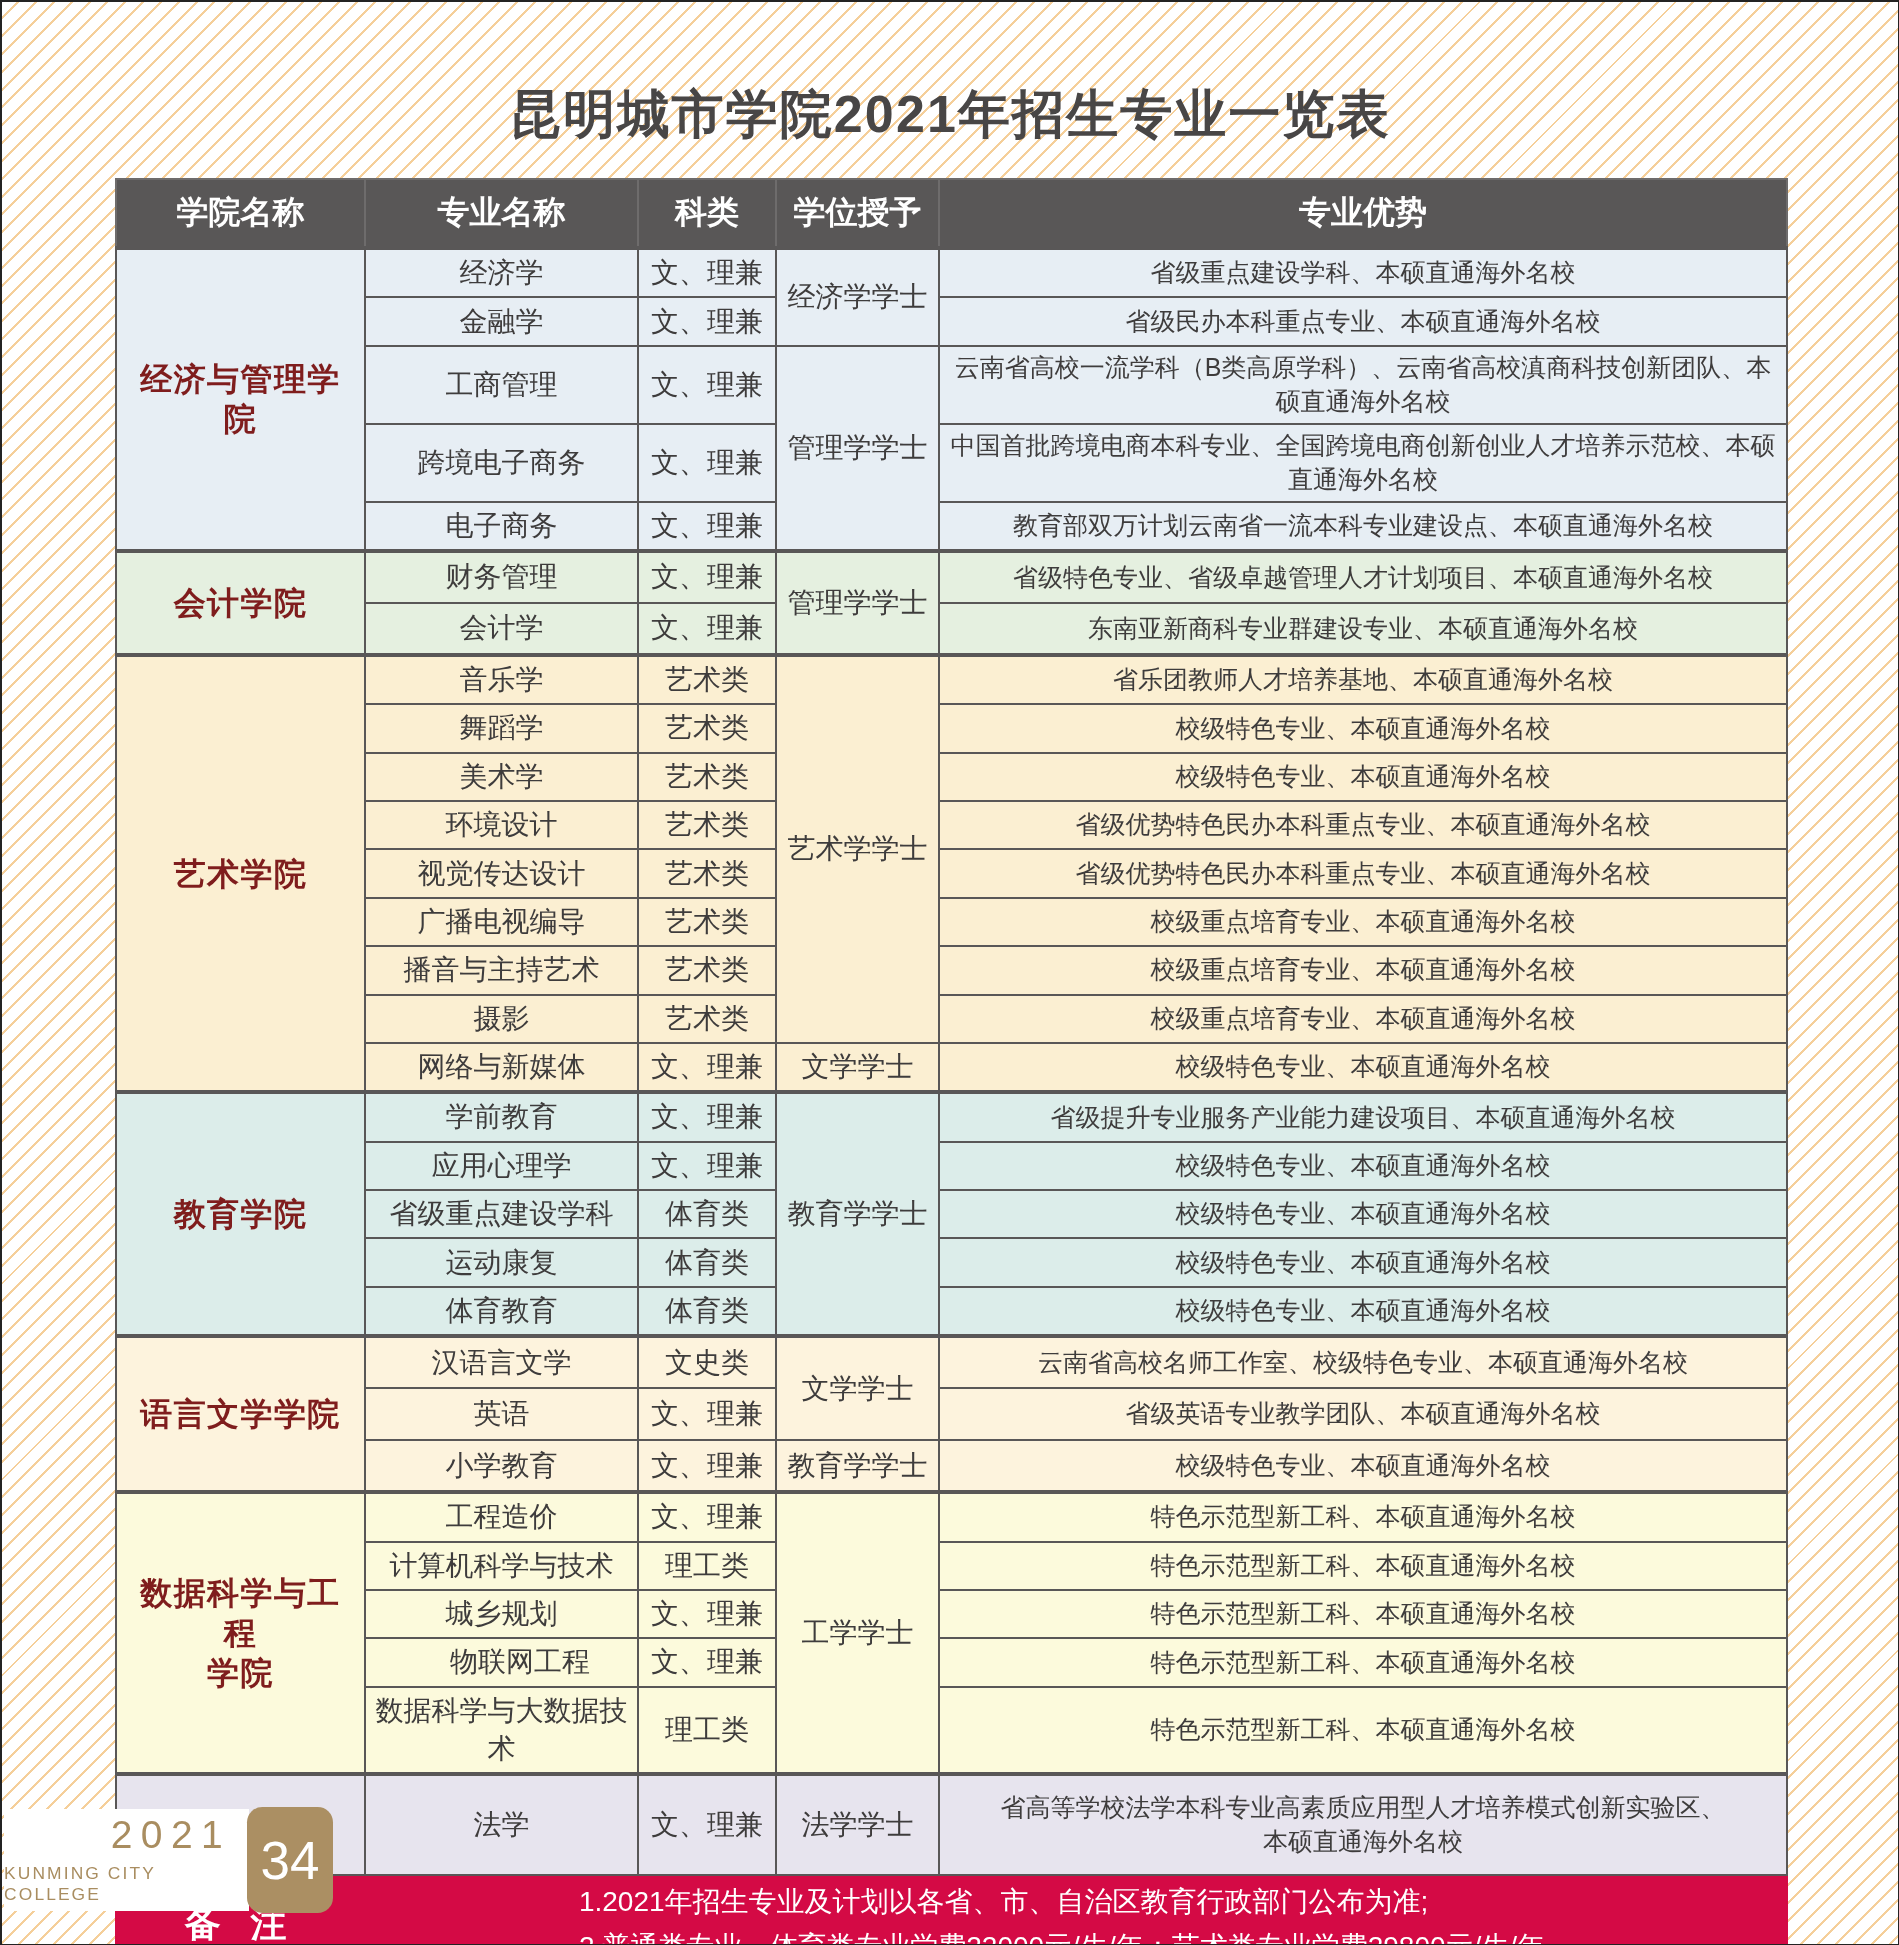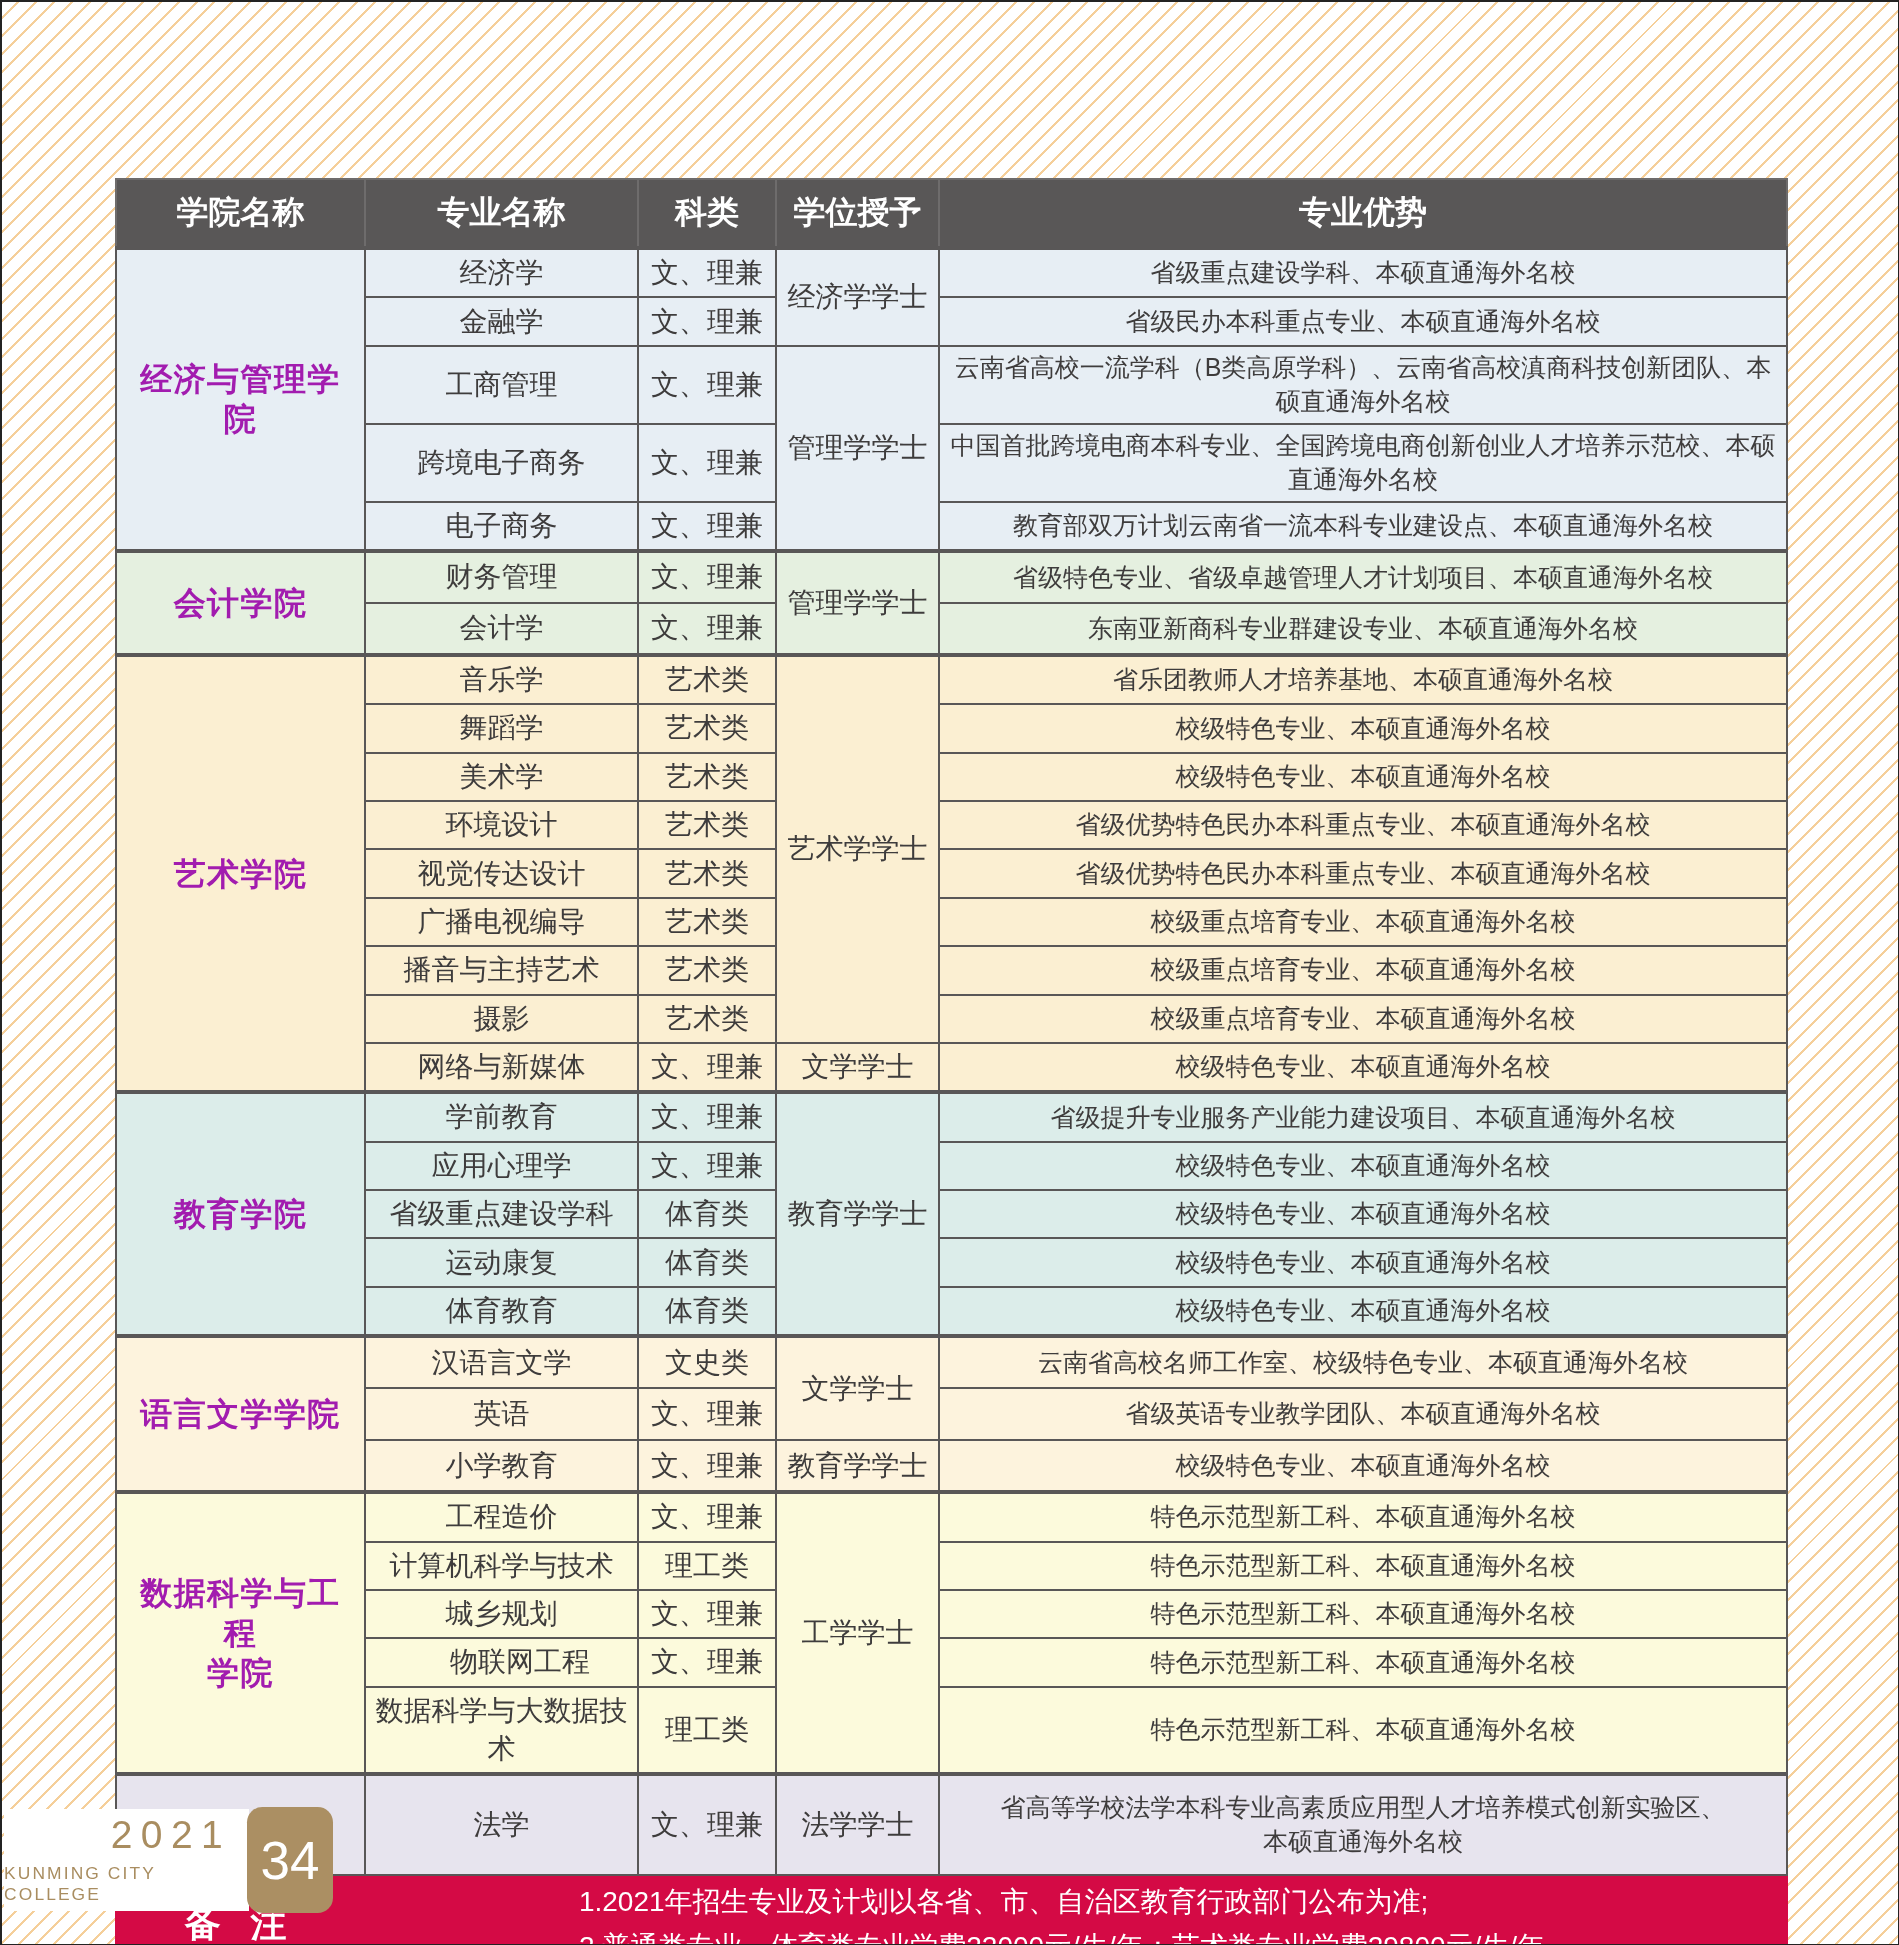--- a/index.html
+++ b/index.html
@@ -31,21 +31,21 @@
   }
   .majors-table td{
     border:2.1px solid #595757;
     text-align:center;vertical-align:middle;
     color:#3e3c3c;font-size:28px;
     padding:4.2px 7px;
     box-sizing:border-box;
   }
   .majors-table tr{height:46px;}
   .majors-table tr.section-start td{border-top:4.2px solid #595757;}
-  td.college-cell{font-weight:bold;font-size:32px;color:#a21caf;letter-spacing:1.4px;line-height:1.25;}
+  td.college-cell{font-weight:bold;font-size:32px;color:#7f1d1d;letter-spacing:1.4px;line-height:1.25;}
   td.advantage-cell{font-size:25px;white-space:pre-line;line-height:1.35;}
   td.degree-cell{font-size:28px;}
   tr.notes-row{height:94px;}
   tr.notes-row td{border:2.1px solid #d40a45;}
   td.notes-label-cell{
     background:#d40a45;color:#ffffff;
     font-weight:bold;font-size:36px;letter-spacing:9.8px;
   }
   td.notes-content-cell{
     background:#d40a45;color:#ffffff;
@@ -67,20 +67,21 @@
     background:#ab8f63;border-radius:15.3px;
     display:flex;justify-content:center;align-items:center;
     color:#ffffff;font-size:53px;
   }
 </style>
 </head>
 <body>
 
 <div class="page">
 
+  <div class="page-title">昆明城市学院2021年招生专业一览表</div>
 
   <table class="majors-table">
     <colgroup>
       <col style="width:249px">
       <col style="width:273px">
       <col style="width:138px">
       <col style="width:163px">
       <col style="width:848px">
     </colgroup>
     <thead>

